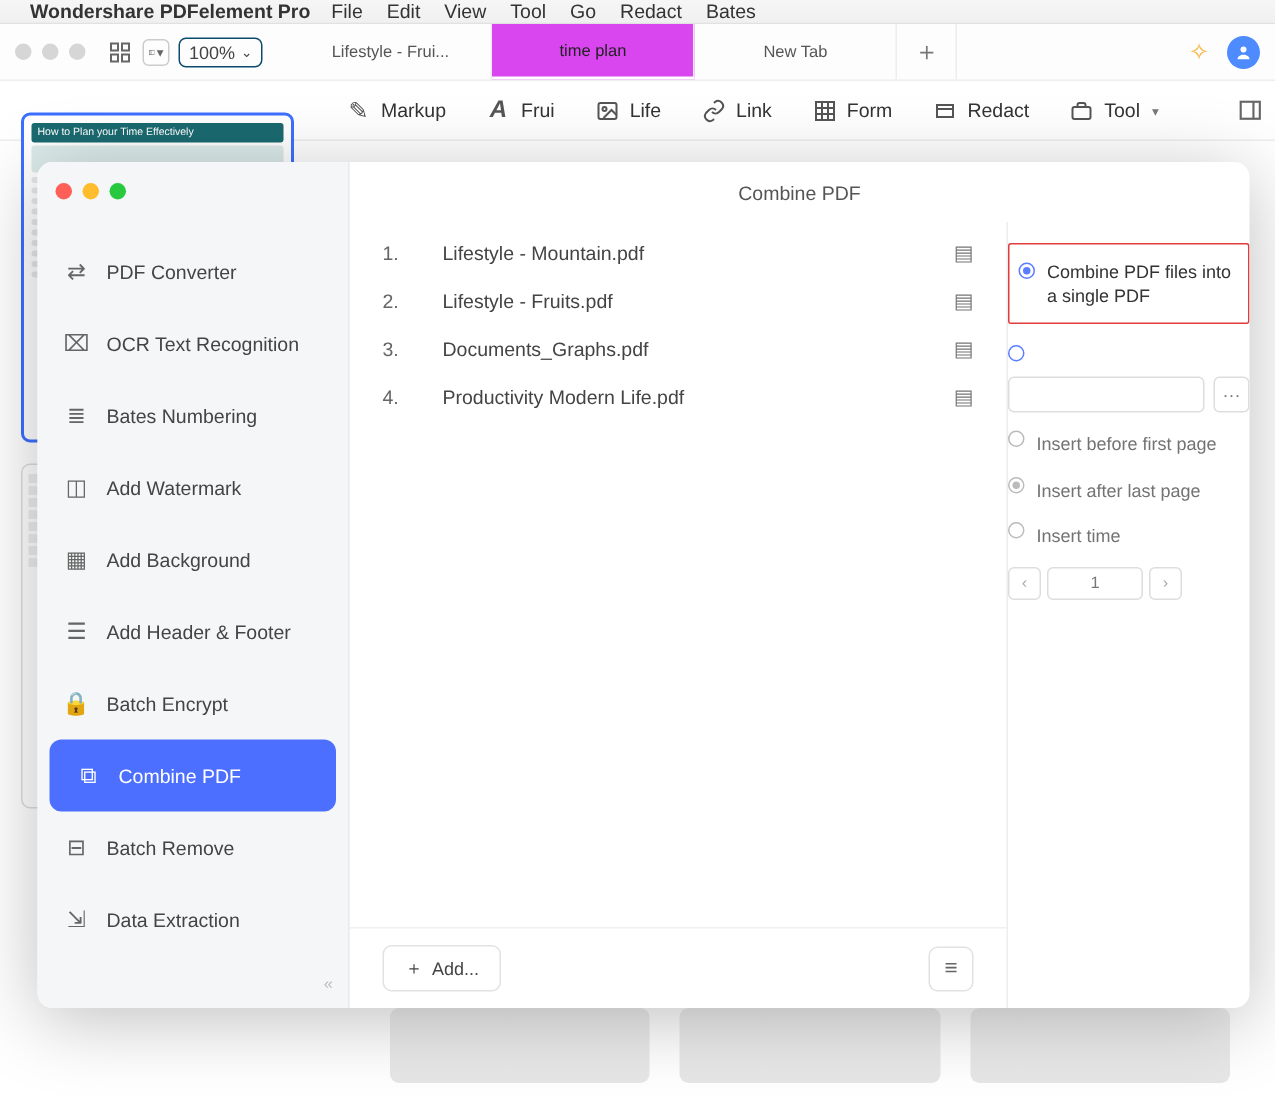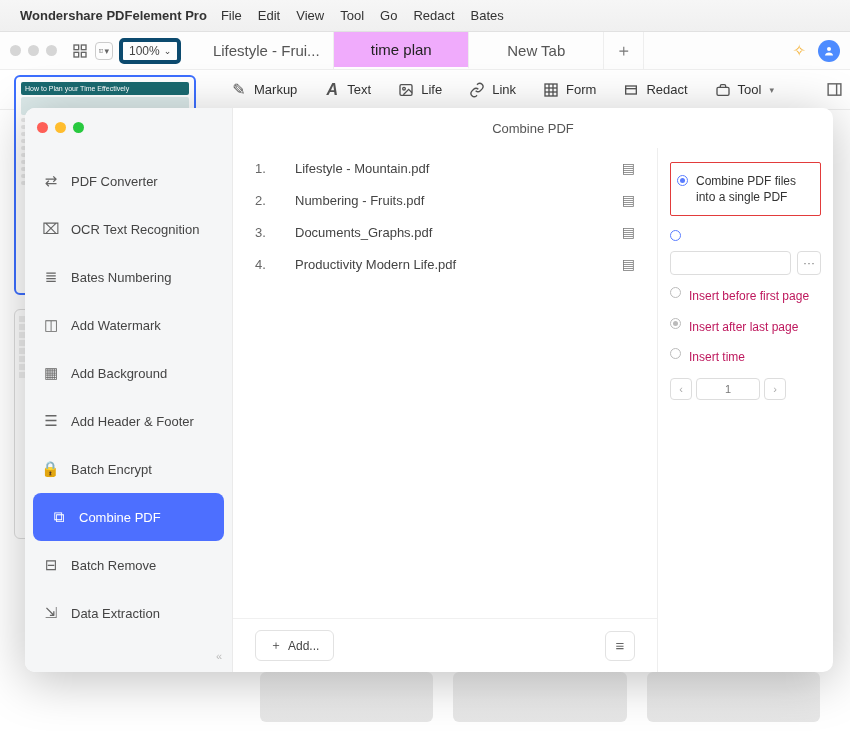--- a/index.html
+++ b/index.html
@@ -1,33 +1,33 @@
 <!DOCTYPE html>
 <html><head>
 <meta charset="utf-8">
 <style>
   * { box-sizing: border-box; margin: 0; padding: 0; font-family: -apple-system, BlinkMacSystemFont, "Segoe UI", Helvetica, Arial, sans-serif; }
   body { width: 850px; height: 731px; background: #fff; overflow: hidden; position: relative; }
 
   
-  .menubar { height: 32px; background: linear-gradient(#f6f6f6,#f0f0f0); display: flex; align-items: center; padding: 0 10px; font-size: 13px; color:#333; border-bottom:1px solid #e1e1e1;}
+  .menubar { height: 16px; background: linear-gradient(#f6f6f6,#f0f0f0); display: flex; align-items: center; padding: 0 10px; font-size: 13px; color:#333; border-bottom:1px solid #e1e1e1;}
   .menubar .apple { font-size:15px; margin-right:10px; }
   .menubar .appname { font-weight:600; margin-right:14px; }
   .menubar .mitem { margin-right:16px; }
 
   
   .win-toolbar { height: 38px; display:flex; align-items:center; padding:0 10px; border-bottom:1px solid #eee; background:#fdfdfd;}
   .traffic { display:flex; gap:7px; margin-right:14px;}
   .traffic span { width:11px;height:11px;border-radius:50%; background:#d6d6d6;}
   .tb-group { display:flex; align-items:center; gap:6px;}
   .tb-icon { width:18px;height:18px; color:#666; display:flex;align-items:center;justify-content:center;}
-  .zoom { border:4px solid #0c4a6e; border-radius:5px; padding:2px 6px; font-size:12px; display:flex;align-items:center;color:#444;}
+  .zoom { border:1px solid #0c4a6e; border-radius:5px; padding:2px 6px; font-size:12px; display:flex;align-items:center;color:#444;}
   .tabstrip { flex:1; display:flex; margin-left:18px; height:100%; }
-  .tab { flex:0 0 135px; display:flex;align-items:center;justify-content:center; font-size:15px; color:#555; border-right:1px solid #eee; position:relative;}
-  .tab.active { background:#f0abfc; border-bottom:2px solid #fff; color:#222; }
+  .tab { flex:0 0 135px; display:flex;align-items:center;justify-content:center; font-size:11px; color:#555; border-right:1px solid #eee; position:relative;}
+  .tab.active { background:#d946ef; border-bottom:2px solid #fff; color:#222; }
   .tab.new { flex:0 0 40px; font-size:17px; color:#777; }
   .right-ctrls { display:flex; gap:12px; align-items:center; margin-left:8px;}
   .bulb { color:#f5b642; font-size:16px;}
   .avatar { width:22px;height:22px;border-radius:50%;background:#4d8bff;display:flex;align-items:center;justify-content:center;color:#fff;font-size:12px;}
 
   
   .actionbar { height:40px; display:flex; align-items:center; padding:0 16px; gap:26px; border-bottom:1px solid #eee; font-size:13px; color:#333; padding-left:230px;}
   .abtn { display:flex; align-items:center; gap:6px;}
   .abtn .ico{width:18px;height:18px;display:flex;align-items:center;justify-content:center;font-size:16px;color:#555;}
   .spacer{flex:1;}
@@ -57,30 +57,30 @@
   .modal-body{flex:1;display:flex;}
   .file-list{flex:1;padding:4px 22px;}
   .file-row{display:flex;align-items:center;height:32px;font-size:13px;color:#444;gap:20px;}
   .file-row .num{width:20px;color:#666;}
   .file-row .fname{flex:1;}
   .file-row .fico{color:#777;font-size:14px;}
   .file-footer{height:54px;display:flex;align-items:center;padding:0 22px;gap:12px;border-top:1px solid #f0f0f0;}
   .addbtn{border:1px solid #e2e2e2;border-radius:6px;padding:6px 14px;font-size:12px;color:#444;display:flex;align-items:center;gap:6px;}
   .hamb{border:1px solid #e2e2e2;border-radius:6px;width:30px;height:30px;display:flex;align-items:center;justify-content:center;color:#666;font-size:15px;}
 
-  .options{width:176px;border-left:1px solid #eee;padding:14px 12px;font-size:12px;color:#666;display:flex;flex-direction:column;}
+  .options{width:162px;border-left:1px solid #eee;padding:14px 0;font-size:12px;color:#666;display:flex;flex-direction:column;}
   .opt-group{border:1.5px solid #e23b3b;padding:6px 6px;border-radius:2px;margin-bottom:8px;}
   .radio-row{display:flex;align-items:flex-start;gap:8px;margin:4px 0;line-height:1.35;}
   .radio{width:11px;height:11px;border:1px solid #5a7dff;border-radius:50%;flex-shrink:0;margin-top:2px;position:relative;}
   .radio.checked::after{content:"";position:absolute;inset:2px;background:#5a7dff;border-radius:50%;}
   .radio.dim{border-color:#bbb;} .radio.dim.checked::after{background:#bbb;}
   .inrow{display:flex;gap:6px;align-items:center;margin:6px 0;}
   .txtin{flex:1;height:24px;border:1px solid #ddd;border-radius:4px;}
   .more{width:24px;height:24px;border:1px solid #ddd;border-radius:4px;display:flex;align-items:center;justify-content:center;color:#777;font-size:12px;}
-  .sub{color:#be185d;margin-left:18px;padding:3px 0;}
+  .sub{color:#737373;margin-left:18px;padding:3px 0;}
   .stepper{display:flex;gap:4px;margin-top:6px;margin-left:0;}
   .stepper .sqbtn{width:22px;height:22px;border:1px solid #ddd;border-radius:4px;display:flex;align-items:center;justify-content:center;color:#aaa;font-size:11px;}
   .stepper .numin{width:64px;height:22px;border:1px solid #ddd;border-radius:4px;text-align:center;font-size:11px;color:#777;}
   .opts-footer{margin-top:auto;padding:10px 0 6px;}
   .apply-wrap{border:2px solid #e23b3b;border-radius:4px;padding:2px;}
   .apply{background:#3d50ff;color:#fff;border-radius:5px;height:30px;display:flex;align-items:center;justify-content:center;font-size:13px;}
 
   
   .bg-content{position:absolute;left:230px;right:0;top:672px;display:flex;gap:20px;padding:0 30px;}
   .bg-card{flex:1;height:50px;background:linear-gradient(#eee,#e6e6e6);border-radius:6px;}
@@ -152,21 +152,21 @@
 
 <div class="actionbar">
   <div class="abtn">
       <span class="ico">✎</span>
       <span>Markup</span>
     </div>
   <div class="abtn">
       <span class="ico">
         <i style="font-style:italic;font-weight:600">A</i>
       </span>
-      <span>Text</span>
+      <span>Frui</span>
     </div>
   <div class="abtn">
       <span class="ico">
     <svg viewBox="0 0 24 24" width="16" height="16" fill="none" stroke="currentColor" stroke-width="2">
           <rect x="3" y="4" width="18" height="16" rx="2"></rect>
           <circle cx="9" cy="10" r="2"></circle>
           <path d="M21 16l-5-5-8 8"></path>
         </svg>
   </span>
       <span>Life</span>
@@ -309,21 +309,21 @@
     <div class="modal-body">
       <div style="flex:1;display:flex;flex-direction:column;">
         <div class="file-list">
           <div class="file-row">
               <span class="num">1.</span>
               <span class="fname">Lifestyle - Mountain.pdf</span>
               <span class="fico">▤</span>
             </div>
           <div class="file-row">
               <span class="num">2.</span>
-              <span class="fname">Numbering - Fruits.pdf</span>
+              <span class="fname">Lifestyle - Fruits.pdf</span>
               <span class="fico">▤</span>
             </div>
           <div class="file-row">
               <span class="num">3.</span>
               <span class="fname">Documents_Graphs.pdf</span>
               <span class="fico">▤</span>
             </div>
           <div class="file-row">
               <span class="num">4.</span>
               <span class="fname">Productivity Modern Life.pdf</span>

